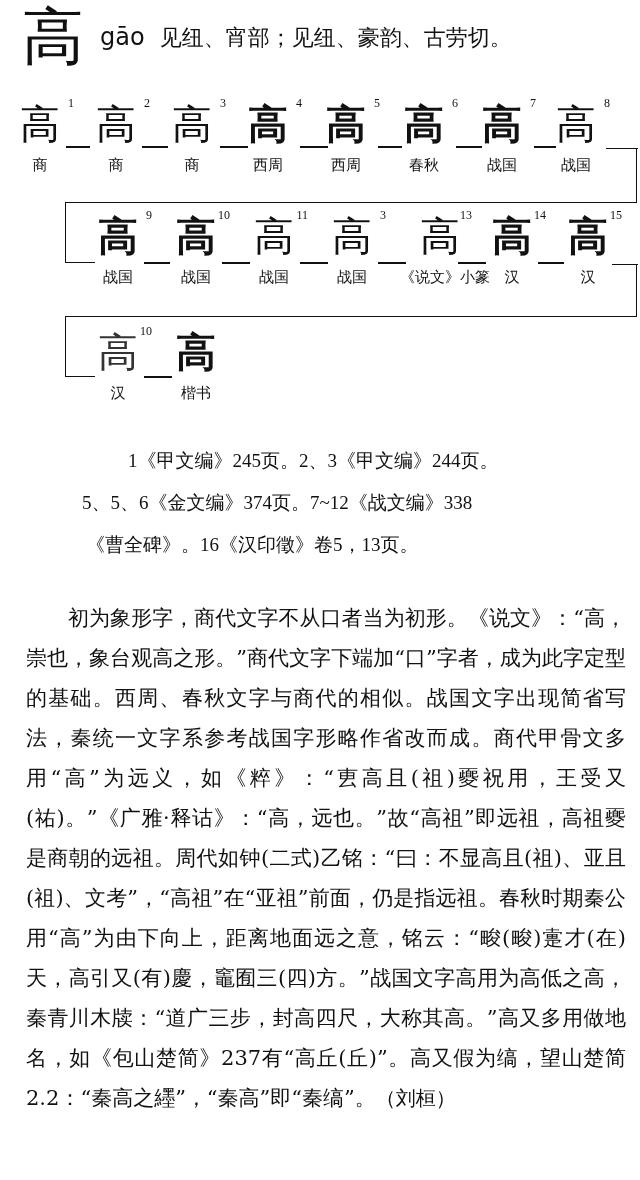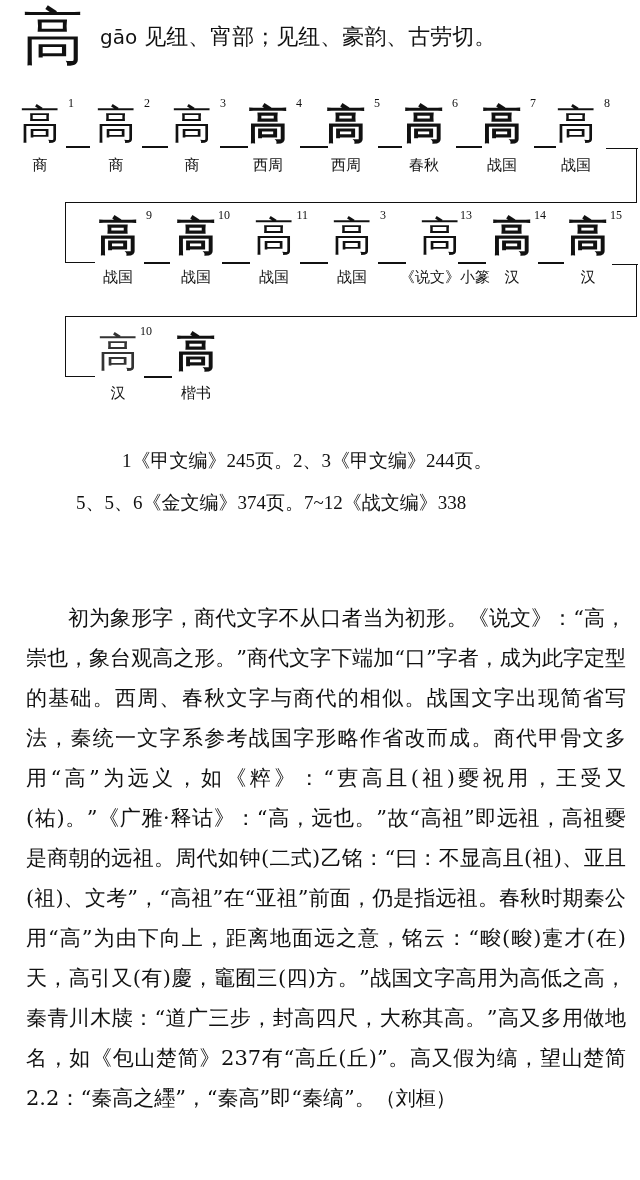--- a/index.html
+++ b/index.html
@@ -1,29 +1,29 @@
 <!DOCTYPE html>
 <html><head>
   <meta charset="utf-8">
   <style>
     html, body { margin: 0; padding: 0; background: #ffffff; }
     body { width: 640px; height: 1180px; position: relative; overflow: hidden;
            font-family: "DejaVu Serif", "Liberation Serif", serif; color: #111; }
     .head-char { position: absolute; left: 22px; top: 2px; font-size: 62px; line-height: 70px;
                  font-family: "DejaVu Serif", serif; }
     .head-line { position: absolute; left: 100px; top: 22px; font-size: 22px; line-height: 30px; white-space: nowrap; }
-    .pinyin { font-family: "DejaVu Sans", "Liberation Sans", sans-serif; font-size: 20px; margin-right: 0; }
+    .pinyin { font-family: "DejaVu Sans", "Liberation Sans", sans-serif; font-size: 24px; margin-right: 8px; }
     .stage { position: absolute; width: 60px; text-align: center; }
     .glyph { font-size: 40px; line-height: 48px; height: 48px; display: block; font-family: "DejaVu Serif", serif; }
     .glyph.bold { font-weight: bold; }
     .num { position: absolute; top: -4px; right: -4px; font-size: 12px; font-family: "Liberation Serif", serif; }
     .era { display: block; font-size: 15px; line-height: 22px; margin-top: 6px; white-space: nowrap; }
     .dash { position: absolute; height: 2px; background: #111; }
     .line { position: absolute; background: #111; }
-    .sources { position: absolute; left: 76px; top: 440px; width: 520px; font-size: 19px; line-height: 42px;
+    .sources { position: absolute; left: 82px; top: 440px; width: 520px; font-size: 19px; line-height: 42px;
                font-family: "Liberation Serif", "DejaVu Serif", serif; }
     .sources p { margin: 0; }
     .sources .indent { padding-left: 46px; }
     .body-text { position: absolute; left: 26px; top: 598px; width: 600px; font-size: 21px; line-height: 40px;
                  font-family: "DejaVu Serif", serif; text-align: justify; }
     .body-text p { margin: 0; }
     .body-text .first { text-indent: 42px; }
     .author { font-size: 20px; }
   </style>
 </head>
@@ -151,18 +151,19 @@
         <span class="era">楷书</span>
       </div>
 
     <div class="dash" style="left:65px;top:376px;width:30px;height:1px;"></div>
     <div class="dash" style="left:144px;top:376px;width:28px;"></div>
   </div>
 
   <div class="sources">
     <p class="indent">1《甲文编》245页。2、3《甲文编》244页。</p>
     <p>5、5、6《金文编》374页。7~12《战文编》338</p>
+    <p style="padding-left:4px;">《曹全碑》。16《汉印徵》卷5，13页。</p>
   </div>
 
   <div class="body-text">
     <p class="first"><span>初为象形字，商代文字不从口者当为初形。《说文》：“高，崇也，象台观高之形。”商代文字下端加“口”字者，成为此字定型的基础。西周、春秋文字与商代的相似。战国文字出现简省写法，秦统一文字系参考战国字形略作省改而成。商代甲骨文多用“高”为远义，如《粹》：“叀高且(祖)夒祝用，王受又(祐)。”《广雅·释诂》：“高，远也。”故“高祖”即远祖，高祖夒是商朝的远祖。周代如𤼈钟(二式)乙铭：“𤼈曰：不显高且(祖)、亚且(祖)、文考”，“高祖”在“亚祖”前面，仍是指远祖。春秋时期秦公𣪘用“高”为由下向上，距离地面远之意，铭云：“畯(畯)疐才(在)天，高引又(有)慶，竈囿三(四)方。”战国文字高用为高低之高，秦青川木牍：“道广三步，封高四尺，大称其高。”高又多用做地名，如《包山楚简》237有“高丘(丘)”。高又假为缟，望山楚简2.2：“秦高之纆𬄌”，“秦高”即“秦缟”。</span><span class="author">（刘桓）</span></p>
   </div>
 </div>
 
 </body></html>

